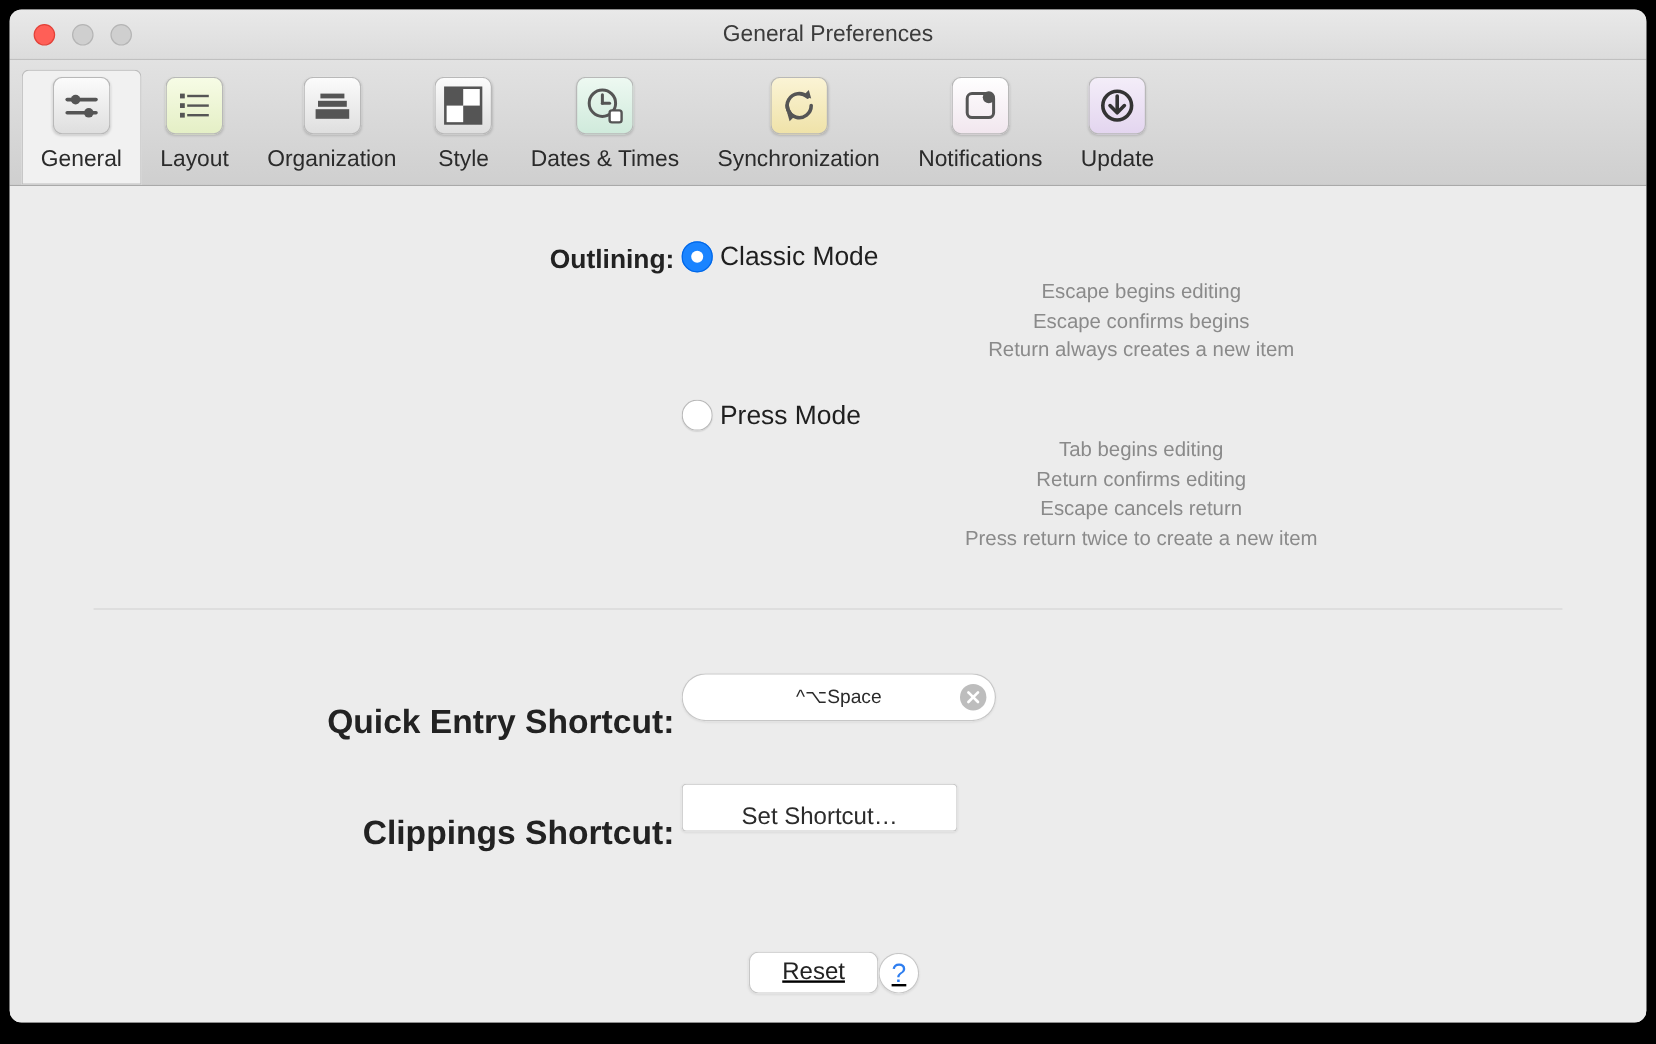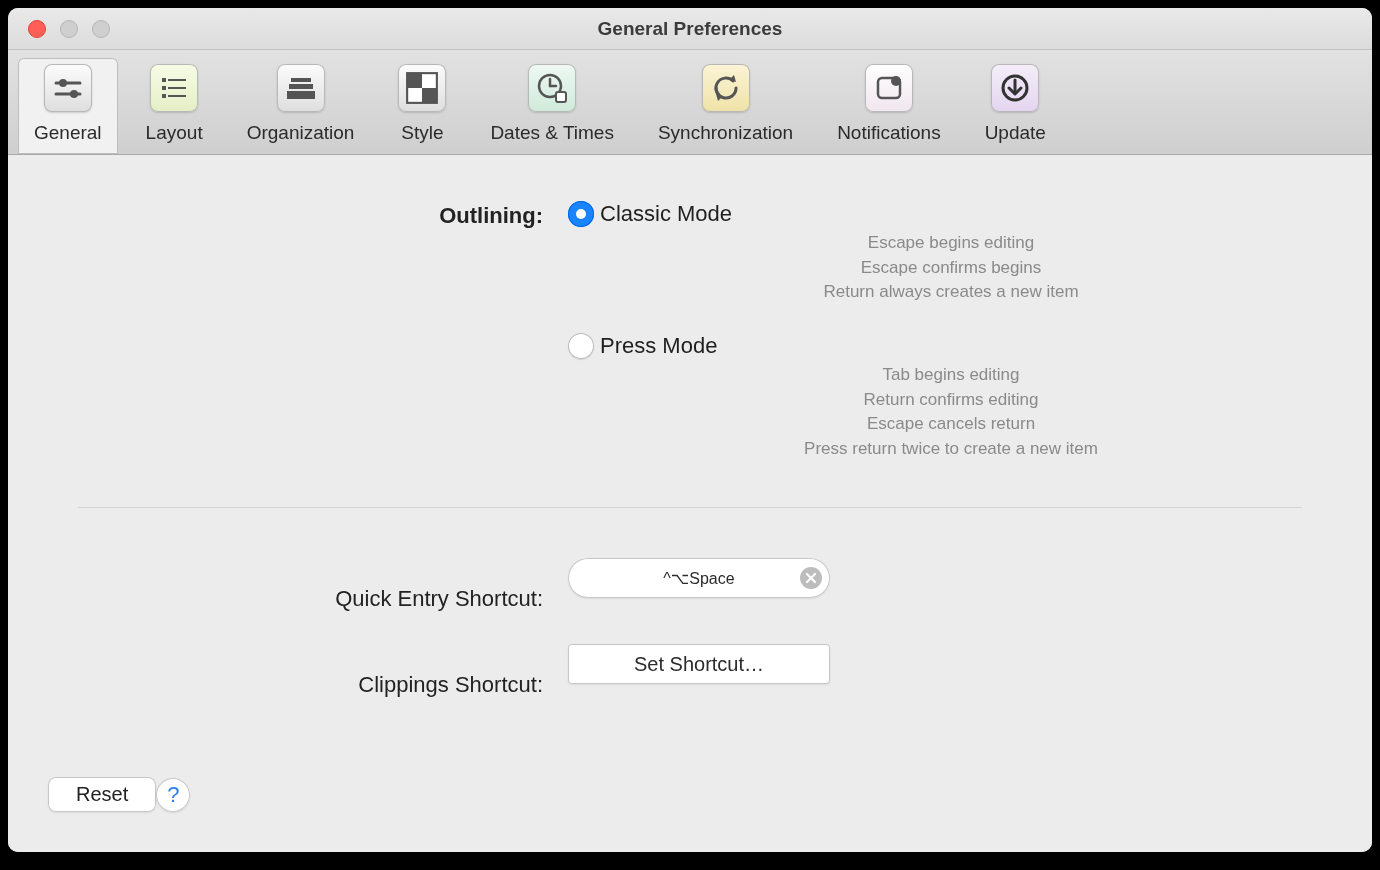--- a/index.html
+++ b/index.html
@@ -8,90 +8,90 @@
     position: absolute; left: 8px; top: 8px; width: 1364px; height: 844px;
     background: #ececec; border-radius: 10px; overflow: hidden;
     box-shadow: 0 10px 40px rgba(0,0,0,.4);
     display: flex; flex-direction: column;
   }
   .titlebar {
     height: 42px; display: flex; align-items: center;
     background: linear-gradient(#e9e9e9, #dcdcdc);
     border-bottom: 1px solid #c0c0c0;
     position: relative;
-    font-weight: bold;
   }
   .traffic { display: flex; gap: 14px; margin-left: 20px; }
   .tl { width: 18px; height: 18px; border-radius: 50%; }
   .tl.close { background: #ff5f57; border: 1px solid #e24138; }
   .tl.min   { background: #cfcfcf; border: 1px solid #b5b5b5; }
   .tl.zoom  { background: #cfcfcf; border: 1px solid #b5b5b5; }
   .title { position:absolute; left:0; right:0; text-align:center; font-size: 19px; color: #3b3b3b; pointer-events:none; }
   .toolbar {
-    display:flex; align-items:flex-end; gap: 12px;
+    display:flex; align-items:flex-end; gap: 0;
     background: linear-gradient(#e2e2e2, #cfcfcf);
     border-bottom: 1px solid #a9a9a9;
     padding: 8px 10px 0 10px;
   }
   .tab {
     display:flex; flex-direction:column; align-items:center; justify-content:flex-end;
     padding: 6px 16px 10px 16px; border-radius: 6px 6px 0 0;
     cursor: default; font-size: 19px; color:#2b2b2b;
   }
   .tab.active { background: #f1f1f1; box-shadow: inset 0 0 0 1px #bdbdbd; }
   .tab .iconbox {
     width: 48px; height: 48px; border-radius: 8px;
     background: linear-gradient(#fcfcfc,#dedede);
     box-shadow: inset 0 0 0 1px #b8b8b8, 0 1px 2px rgba(0,0,0,.15);
     display:flex; align-items:center; justify-content:center; margin-bottom: 10px;
   }
   .content {
     flex:1; background:#ececec; padding: 46px 70px 20px 70px; position:relative;
   }
   .row { display:flex; align-items:flex-start; }
-  .lblcol { width: 490px; text-align:right; font-weight:700; font-size:22px; color:#222; padding-right:25px; padding-top:2px;}
+  .lblcol { width: 490px; text-align:right; font-weight:700; font-size:22px; color:#222; padding-right:6px; padding-top:2px;}
   .valcol { flex:1; }
   .radio-row { display:flex; align-items:center; gap: 6px; }
   .radio {
     width: 26px; height:26px; border-radius:50%;
     background:#fff; box-shadow: inset 0 0 0 1px #b9b9b9, 0 1px 1px rgba(0,0,0,.1);
     display:flex; align-items:center; justify-content:center;
   }
   .radio.checked {
     background:#1a84ff; box-shadow: inset 0 0 0 1px #0066e6;
   }
   .radio.checked::after { content:""; width:10px; height:10px; border-radius:50%; background:#fff; }
   .radio-label { font-size:22px; color:#1f1f1f; }
   .desc { font-size:17px; color:#8a8a8a; margin-top:4px; line-height:1.45; padding-left:32px; }
   .block { margin-bottom: 28px; text-align: center; }
   hr.sep { border:none; border-top:1px solid #d4d4d4; margin: 18px 0 36px 0; }
   .shortcut-row { display:flex; align-items:center; margin-bottom:18px; }
-  .shortcut-row .lblcol { font-size:22px; font-weight:400;margin-top:40px; }
+  .shortcut-row .lblcol { font-size:28px; font-weight:700;margin-top:40px; }
   .shortcut-btn {
     width: 262px; height: 40px; background:#fff; border-radius:20px;
     box-shadow: inset 0 0 0 1px #c7c7c7, 0 1px 2px rgba(0,0,0,.08);
     display:flex; align-items:center; justify-content:center;
     font-size:16px; color:#2b2b2b; position:relative;
   }
   .shortcut-btn .clear {
     position:absolute; right:8px; top:50%; transform:translateY(-50%);
     width:22px; height:22px; border-radius:50%; background:#bdbdbd;
     display:flex; align-items:center; justify-content:center;
   }
   .shortcut-btn .clear svg { display:block; }
   .set-btn {
-    width: 262px; height: 40px; background:#fff; border-radius:4px;
+    width: 230px; height: 40px; background:#fff; border-radius:4px;
     box-shadow: inset 0 0 0 1px #c7c7c7, 0 1px 2px rgba(0,0,0,.08);
-    display:flex; align-items:center; justify-content:center;
+    display:flex; align-items:flex-end; justify-content:center;
     font-size:20px; color:#2b2b2b;
   }
   .footer {
-    position:absolute; left:0; right:0; bottom:16px;
-    display:flex; align-items:center; justify-content:flex-start;
+    position:absolute; left:0; right:0; bottom:0;
+    display:flex; align-items:center; justify-content:center;
     padding: 0 30px 24px 40px;
+    text-decoration: underline;
   }
   .reset-btn {
     padding: 6px 28px; background:#fff; border-radius:8px;
     box-shadow: inset 0 0 0 1px #c7c7c7, 0 1px 2px rgba(0,0,0,.08);
     font-size:20px; color:#222;
   }
   .help {
     width:34px; height:34px; border-radius:50%; background:#fff;
     box-shadow: inset 0 0 0 1px #c7c7c7, 0 1px 2px rgba(0,0,0,.1);
     display:flex; align-items:center; justify-content:center;

